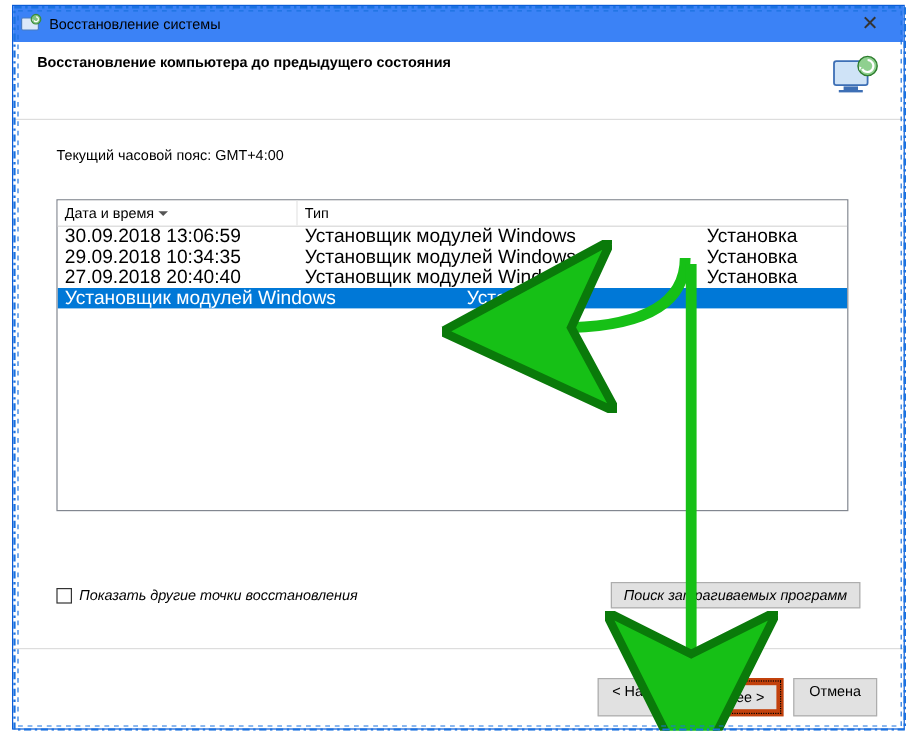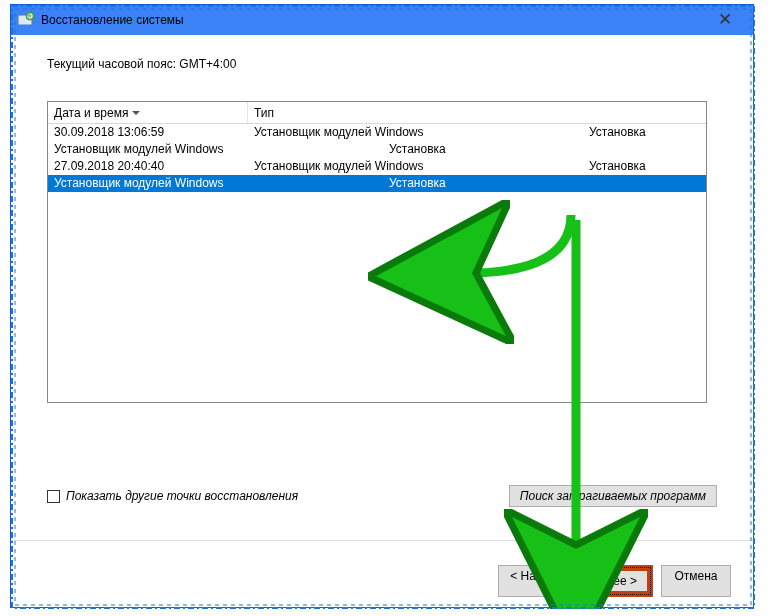--- a/index.html
+++ b/index.html
@@ -45,21 +45,21 @@
   .header-text { font-weight: bold; font-size: 12px; flex: 1; }
   .header-icon { width: 40px; height: 36px; }
 
   .content {
     padding: 22px 36px 10px 36px;
   }
   .tz-line { margin-bottom: 30px; }
 
   .table {
     width: 660px;
-    height: 302px;
+    height: 260px;
     border: 1px solid #828790;
     background: #fff;
     overflow: hidden;
   }
   .thead {
     display: flex;
     border-bottom: 1px solid #d8d8d8;
     background: #fff;
     height: 22px;
     font-size: 12px;
@@ -76,21 +76,21 @@
   .col-type { flex: 1; }
   .sort-caret {
     width: 0; height: 0;
     border-left: 4px solid transparent;
     border-right: 4px solid transparent;
     border-top: 4px solid #555;
   }
   .tr {
     display: flex;
     height: 17px;
-    font-size: 12px;
+    font-size: 16px;
     line-height: 17px;
   }
   .tr.selected { background: #0078d7; color: #fff; }
   .td { padding: 0 6px; overflow: hidden; white-space: nowrap; }
 
   .bottom-row {
     position: absolute;
     left: 36px; right: 36px; top: 480px;
     display: flex; align-items: center; font-style: italic;
   }
@@ -144,20 +144,33 @@
           <circle cx="13" cy="5" r="4" fill="#7fc27f" stroke="#3a8a3a"></circle>
           <path d="M13 3 A2 2 0 1 1 11.3 6" fill="none" stroke="#fff" stroke-width="1"></path>
           <path d="M11 5.5 l-1 1 l0.3 -1.6 z" fill="#fff"></path>
         </svg>
     </span>
     <span class="title-text">Восстановление системы</span>
     <span class="spacer"></span>
     <span class="close-btn">✕</span>
   </div>
 
+  <div class="header-area">
+    <div class="header-text">Восстановление компьютера до предыдущего состояния</div>
+    <span class="header-icon">
+      <svg viewBox="0 0 40 36">
+          <rect x="2" y="6" width="28" height="20" rx="2" fill="#cfe3f7" stroke="#3d6fb5" stroke-width="1.5"></rect>
+          <rect x="10" y="27" width="12" height="3" fill="#3d6fb5"></rect>
+          <rect x="6" y="30" width="20" height="2" fill="#3d6fb5"></rect>
+          <circle cx="30" cy="10" r="8" fill="#8fd08f" stroke="#2e7d2e" stroke-width="1.2"></circle>
+          <path d="M30 5 A5 5 0 1 1 25.5 12.5" fill="none" stroke="#fff" stroke-width="1.8"></path>
+          <path d="M25 11 l-1.8 3 l-0.2 -3.6 z" fill="#fff"></path>
+        </svg>
+    </span>
+  </div>
 
   <div class="content">
     <div class="tz-line">Текущий часовой пояс: GMT+4:00</div>
 
     <div class="table">
       <div class="thead">
         <div class="th col-dt">
           <span>Дата и время</span>
           <span class="sort-caret"></span>
         </div>
@@ -165,20 +178,21 @@
           <span>Тип</span>
         </div>
       </div>
       <div id="tbody">
           <div class="tr">
             <div class="td col-dt">30.09.2018 13:06:59</div>
             <div class="td col-desc">Установщик модулей Windows</div>
             <div class="td col-type">Установка</div>
           </div>
           <div class="tr">
+            <div class="td col-dt">29.09.2018 10:34:35</div>
             <div class="td col-desc">Установщик модулей Windows</div>
             <div class="td col-type">Установка</div>
           </div>
           <div class="tr">
             <div class="td col-dt">27.09.2018 20:40:40</div>
             <div class="td col-desc">Установщик модулей Windows</div>
             <div class="td col-type">Установка</div>
           </div>
           <div class="tr selected">
             <div class="td col-desc">Установщик модулей Windows</div>

